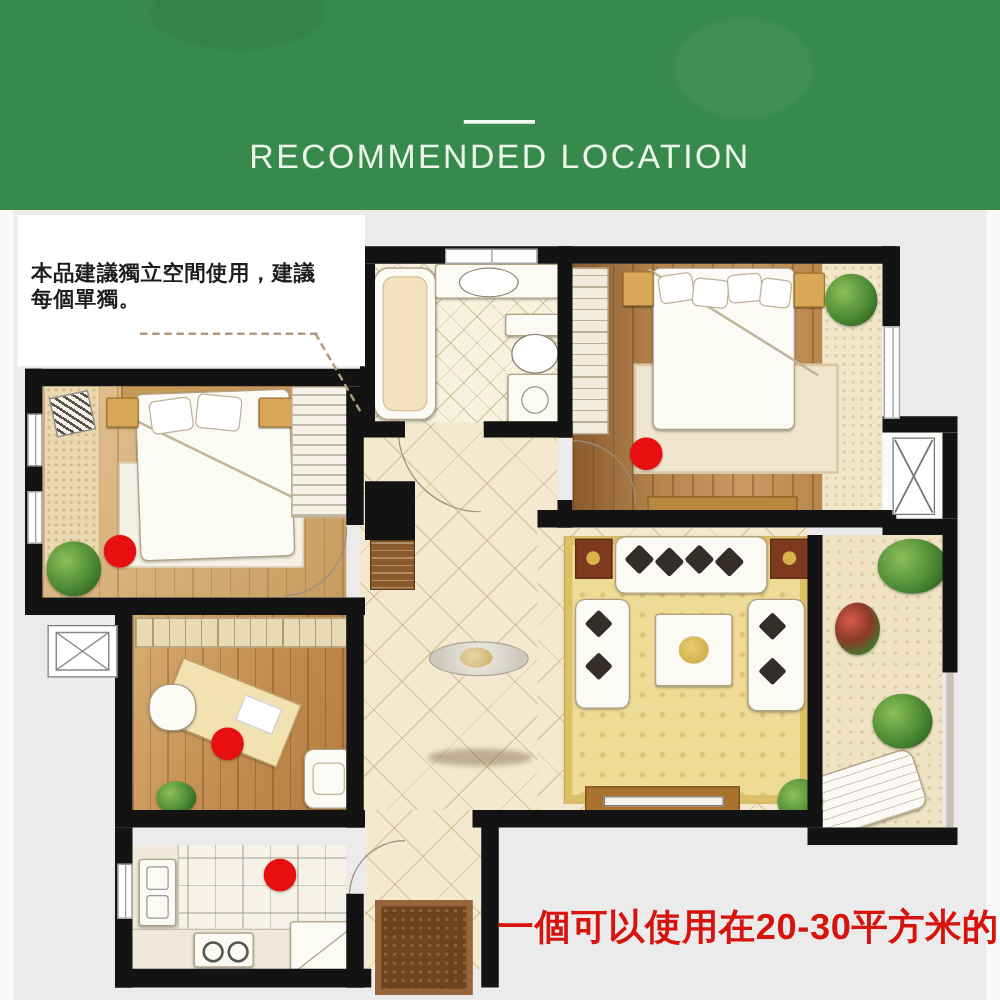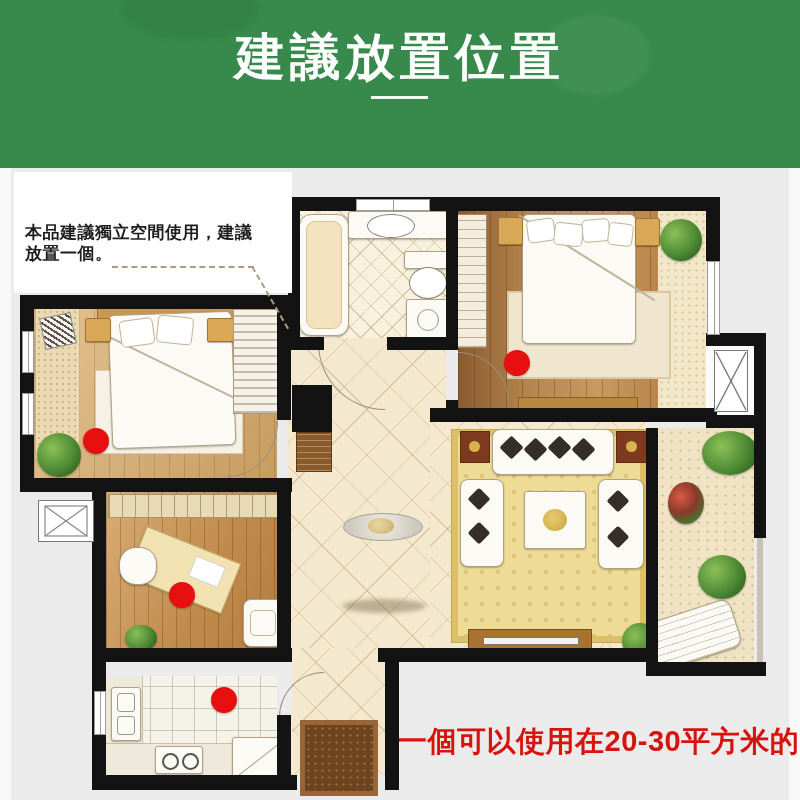--- a/index.html
+++ b/index.html
@@ -19,21 +19,21 @@
   #banner-divider{left:371px;top:96px;width:57px;height:3px;background:#f2faf2;}
   #banner-subtitle{
     left:0;top:110px;width:800px;text-align:center;
     font-size:27px;font-weight:400;color:#e9f6e8;letter-spacing:2px;
   }
   
   .edge-strip{top:168px;width:11px;height:632px;background:#f8f8f7;z-index:1;}
   
   #tip-box{left:14px;top:172px;width:278px;height:121px;background:#ffffff;z-index:25;}
   #tip-text{
-    position:absolute;left:11px;top:50px;width:260px;
+    position:absolute;left:11px;top:36px;width:260px;
     font-size:17px;line-height:21px;font-weight:bold;color:#1d1d1d;letter-spacing:.5px;
   }
   
   .leader{border-top:2px dashed #b49a7c;height:0;z-index:26;}
   #leader-h{left:112px;top:266px;width:142px;}
   #leader-d{left:253px;top:266px;width:72px;transform:rotate(60deg);transform-origin:0 0;}
   
   #floorplan{left:15px;top:195px;width:760px;height:605px;z-index:10;}
   #floorplan .abs{position:absolute;}
   .wall{background:#131313;z-index:14;}
@@ -110,31 +110,31 @@
   
   #caption{left:398px;top:722px;width:380px;height:40px;z-index:45;
     font-size:29px;font-weight:bold;color:#d6130c;letter-spacing:.5px;white-space:nowrap;}
 </style>
 </head>
 <body>
 
 <div id="banner" class="abs">
   <div class="blob" style="left:540px;top:15px;width:110px;height:80px;background:rgba(255,255,255,.05);"></div>
   <div class="blob" style="left:120px;top:-20px;width:140px;height:60px;background:rgba(20,70,35,.10);"></div>
-  <div id="banner-title" class="abs">建議放置位置</div>
   <div id="banner-divider" class="abs"></div>
+  <div id="banner-subtitle" class="abs">RECOMMENDED LOCATION</div>
 </div>
 
 <div class="abs edge-strip" style="left:0;"></div>
 <div class="abs edge-strip" style="left:789px;"></div>
 
 <div id="tip-box" class="abs">
   <div id="tip-text">
     <div>本品建議獨立空間使用，建議</div>
-    <div>放置一個。</div>
+    <div>每個單獨。</div>
   </div>
 </div>
 <div id="leader-h" class="abs leader"></div>
 <div id="leader-d" class="abs leader"></div>
 
 <div id="floorplan" class="abs">
 
   <div class="abs floor tile-bath" style="left:281px;top:16px;width:150px;height:127px;"></div>
   <div class="abs floor wood-master" style="left:443px;top:16px;width:200px;height:198px;"></div>
   <div class="abs floor tile-strip" style="left:643px;top:16px;width:48px;height:198px;"></div>

